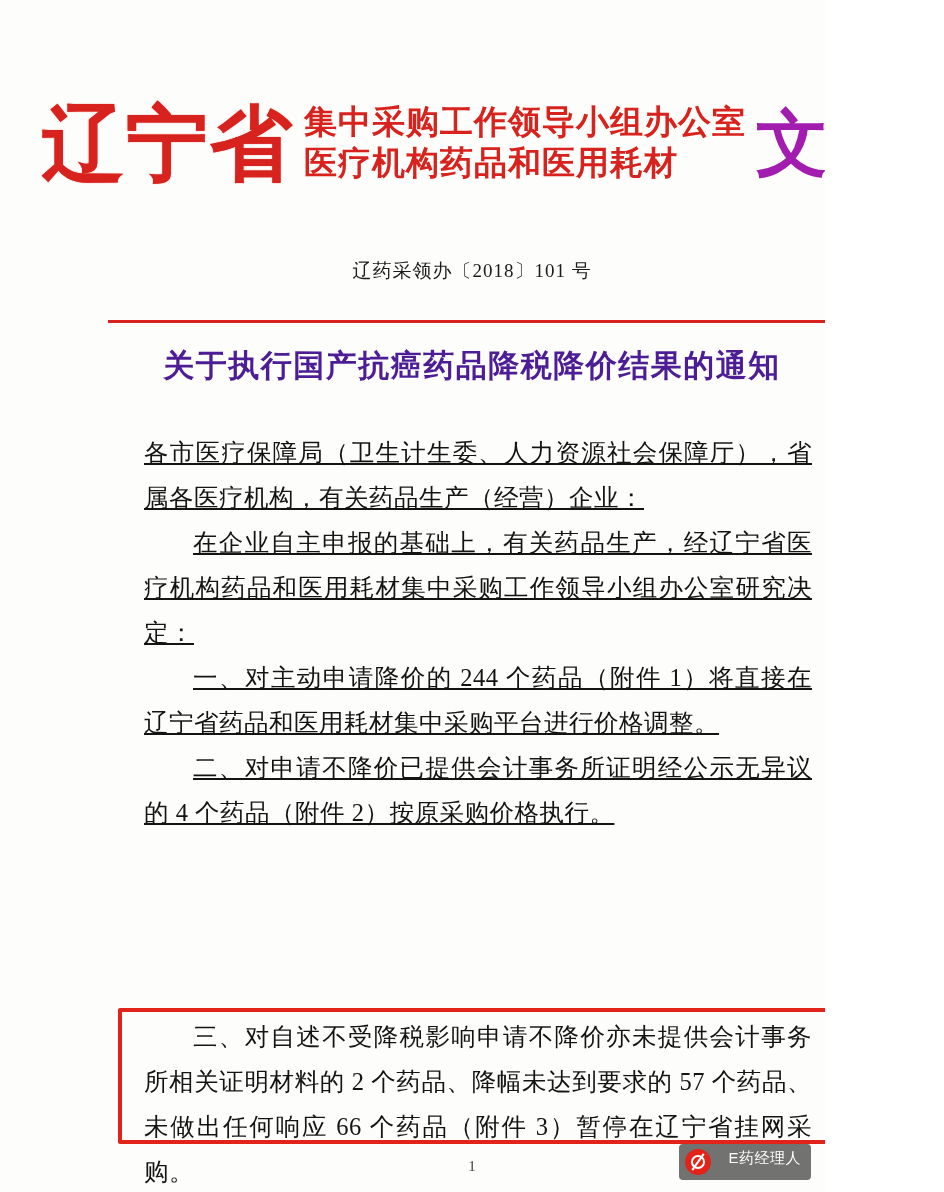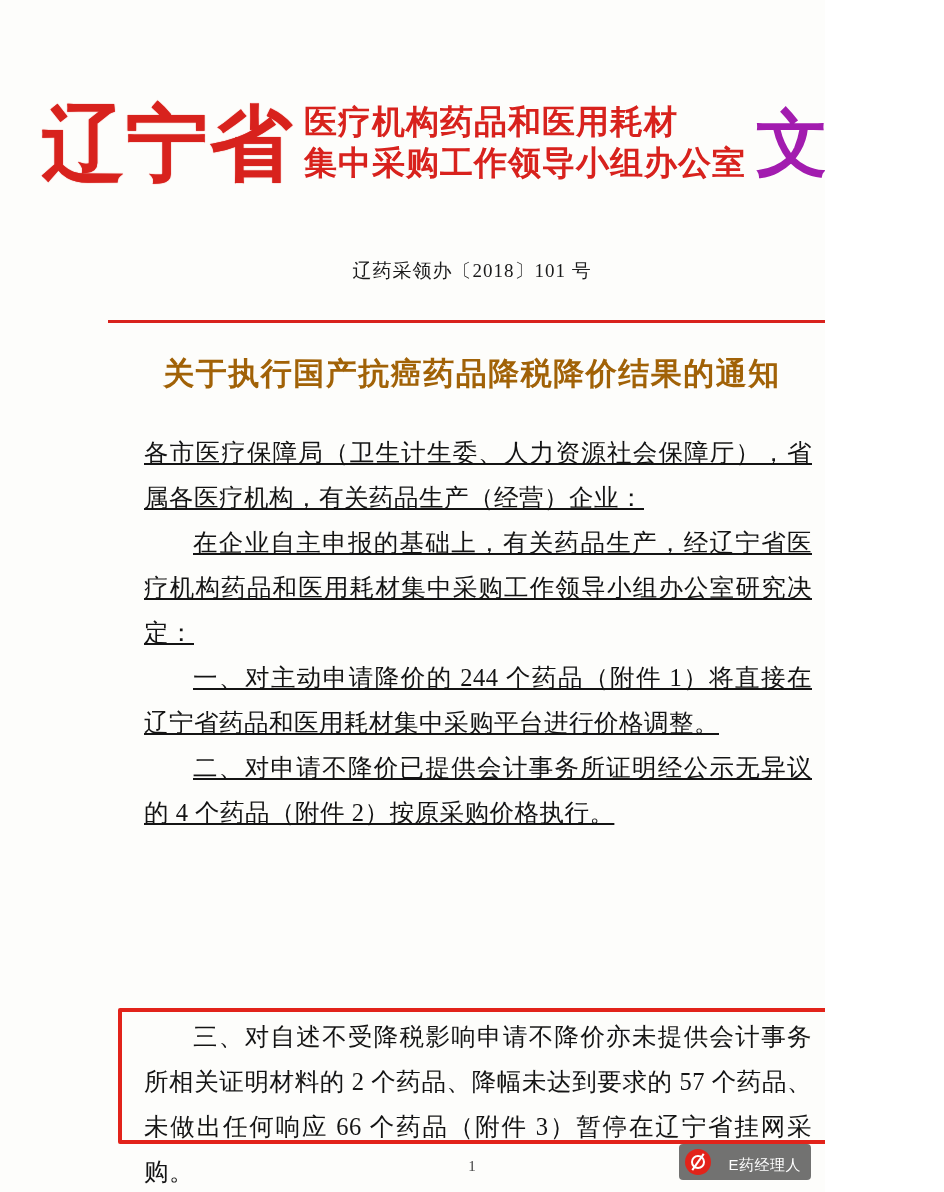--- a/index.html
+++ b/index.html
@@ -84,27 +84,27 @@
     top: 320px;
     left: 108px;
     width: 726px;
     height: 3px;
     background: #d8221d;
   }
 
   
   .doc-title {
     position: absolute;
-    top: 353px;
+    top: 345px;
     left: 0;
     width: 944px;
     text-align: center;
     font-size: 31px;
     font-weight: bold;
-    color: #a16207;
+    color: #4c1d95;
     letter-spacing: 1.5px;
   }
 
   
   .body-text {
     position: absolute;
     top: 430px;
     left: 144px;
     width: 668px;
     font-size: 24.5px;
@@ -155,21 +155,21 @@
     font-size: 15px;
     color: #444;
   }
 
   
   .wm-badge {
     position: absolute;
     right: 14px;
     bottom: 12px;
     display: flex;
-    align-items: flex-end;
+    align-items: flex-start;
     gap: 17px;
     background: rgba(0,0,0,0.55);
     border-radius: 4px;
     padding: 5px 10px 5px 6px;
   }
   .wm-logo {
     width: 26px;
     height: 26px;
     border-radius: 50%;
     background: #e2231a;
@@ -203,22 +203,22 @@
 </style>
 </head>
 <body>
 
 <div id="page">
 
   <div class="letterhead">
     <div class="lh-inner">
       <div class="lh-big">辽宁省</div>
       <div class="lh-mid">
+        <div class="lh-mid-line">集中采购工作领导小组办公室</div>
         <div class="lh-mid-line">医疗机构药品和医用耗材</div>
-        <div class="lh-mid-line">集中采购工作领导小组办公室</div>
       </div>
       <div class="lh-tail">文件</div>
     </div>
   </div>
 
   <div class="doc-number">辽药采领办〔2018〕101 号</div>
 
   <div class="red-rule"></div>
 
   <div class="doc-title">关于执行国产抗癌药品降税降价结果的通知</div>

